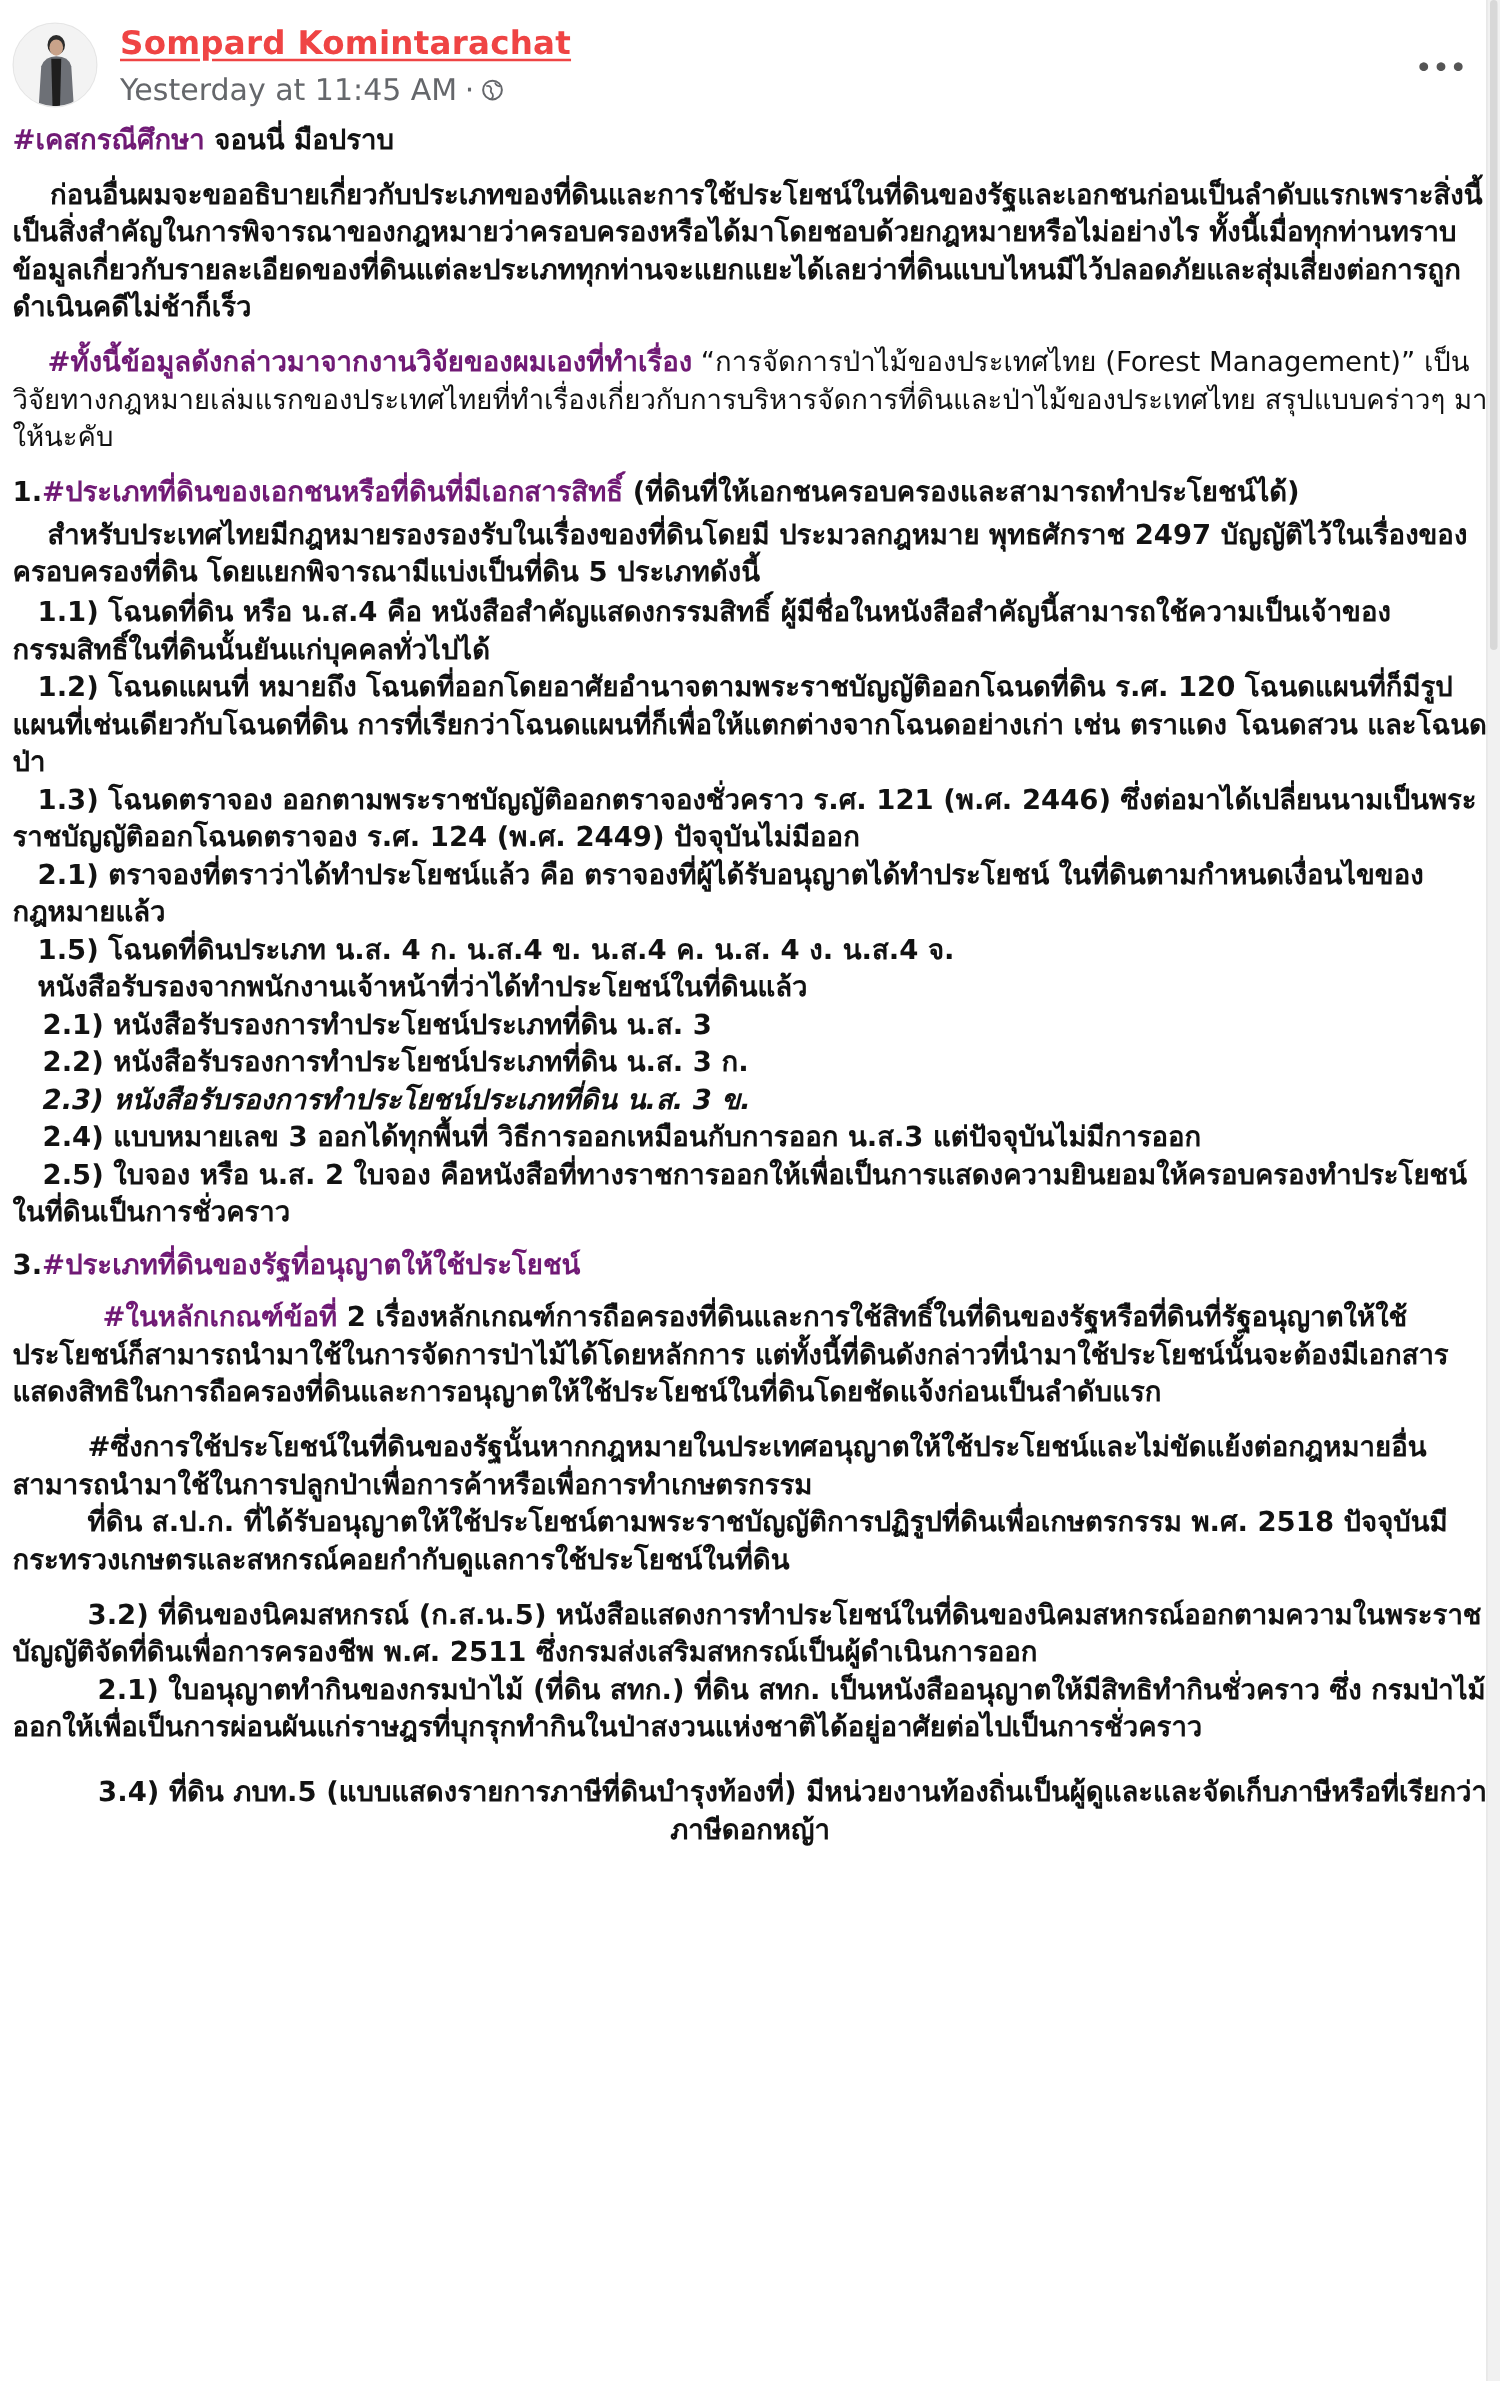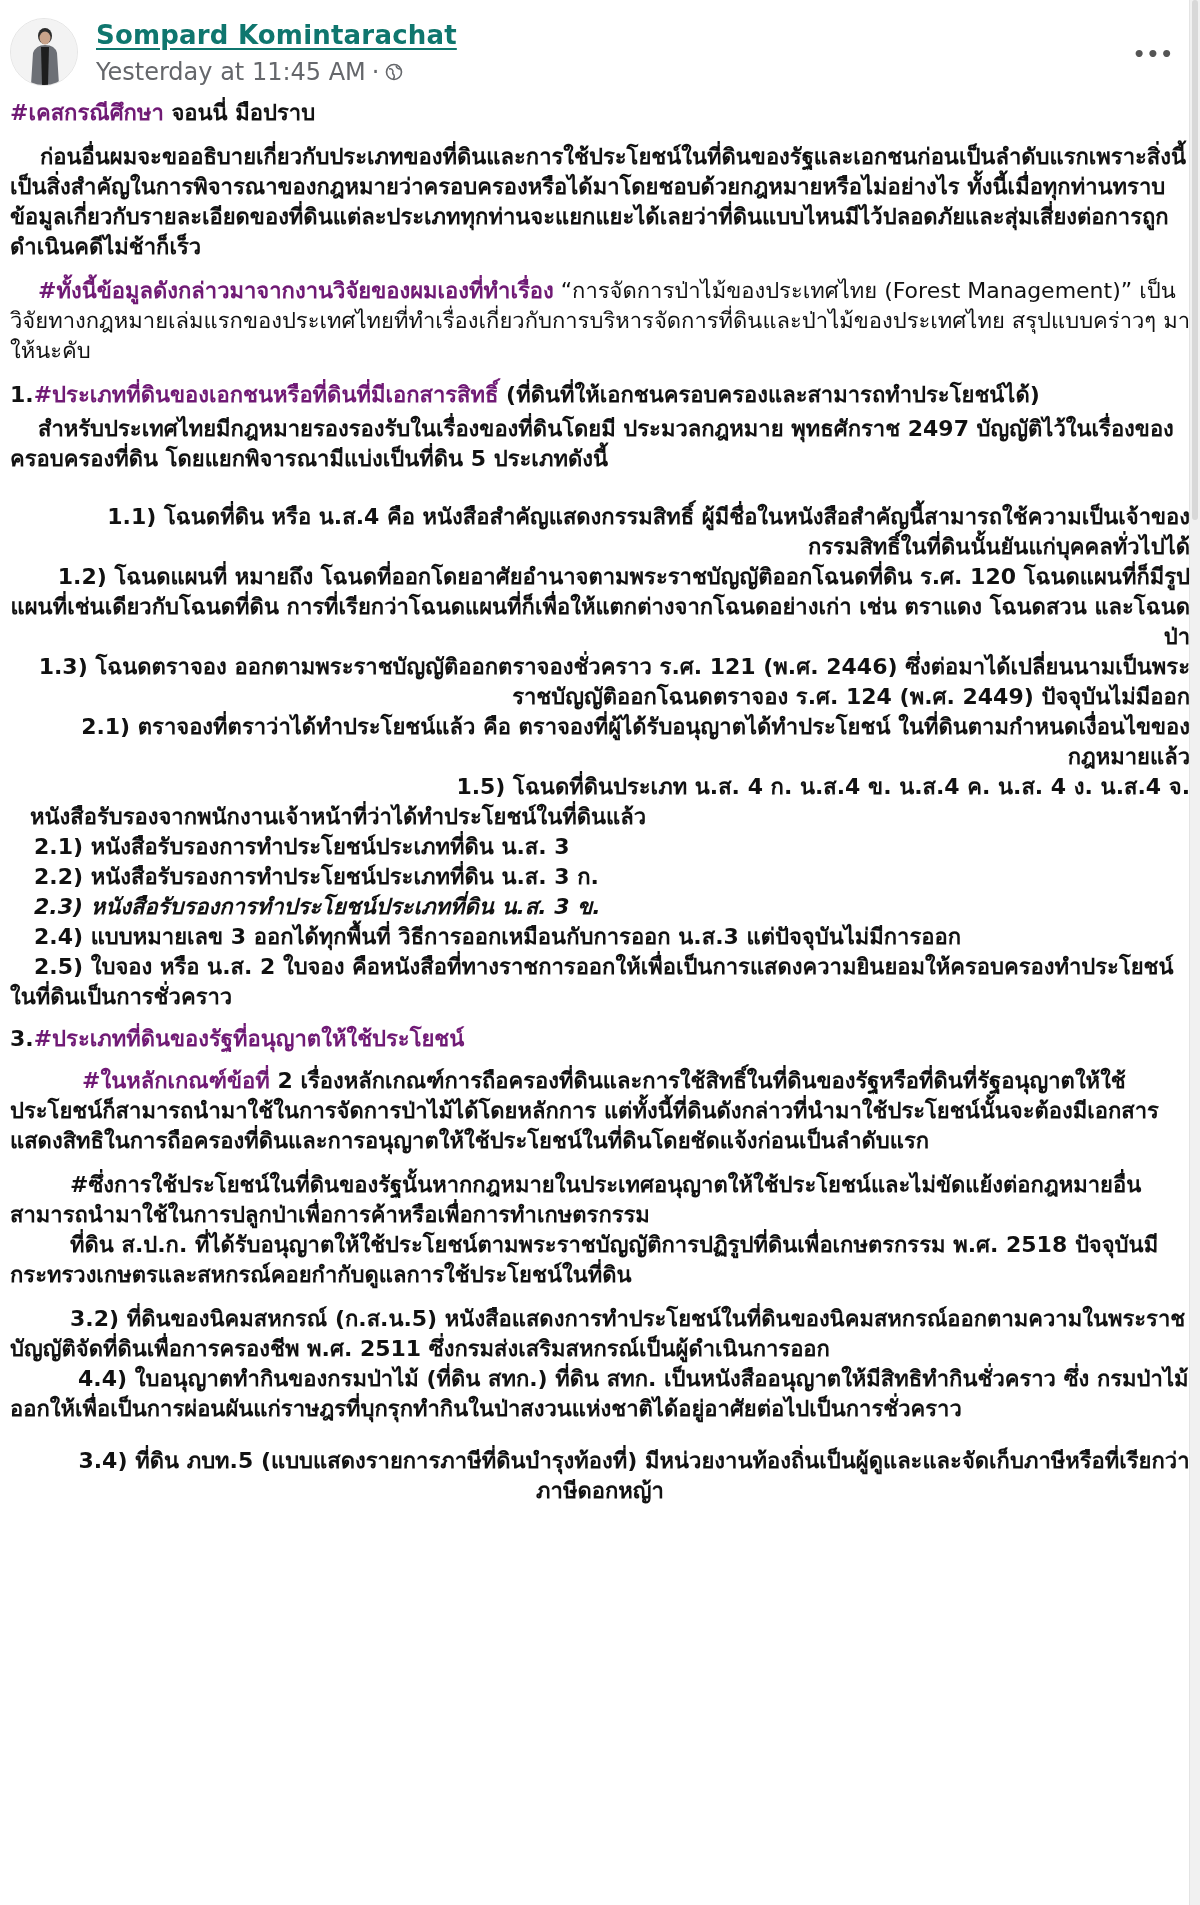--- a/index.html
+++ b/index.html
@@ -5,21 +5,21 @@
   html, body { margin:0; padding:0; background:#ffffff; }
   body { width:1200px; height:1905px; overflow:hidden; position:relative;
          font-family:"DejaVu Sans","Liberation Sans",sans-serif; color:#111; }
   .post { position:absolute; left:0; top:0; width:1190px; height:1905px; background:#fff; }
   .scrollbar { position:absolute; right:0; top:0; width:10px; height:1905px; background:#f1f1f1; border-left:1px solid #e4e4e4; }
   .scroll-thumb { position:absolute; left:2px; top:0; width:6px; height:520px; background:#d8d8d8; border-radius:3px; }
 
   .header { position:absolute; left:8px; top:16px; height:74px; width:1180px; }
   .avatar { position:absolute; left:2px; top:2px; width:66px; height:66px; border-radius:50%;
             background:#f4f4f4; border:1px solid #e6e6e6; overflow:hidden; }
-  .author { position:absolute; left:88px; top:4px; font-size:26px; font-weight:bold; color:#0f766e;
+  .author { position:absolute; left:88px; top:4px; font-size:26px; font-weight:bold; color:#ef4444;
             text-decoration:underline; text-underline-offset:4px; letter-spacing:0.2px; }
   .meta { position:absolute; left:88px; top:42px; font-size:24px; color:#65676b; display:flex; align-items:center; gap:6px; }
   .more { position:absolute; right:14px; top:26px; font-size:20px; color:#555; letter-spacing:1px; font-weight:bold; cursor:pointer; }
 
   .content { position:absolute; left:10px; top:98px; width:1180px; font-size:22px; line-height:30px; color:#121212; }
   .p { margin:0; white-space:normal; }
   .tag { color:#701a75; font-weight:bold; }
   .b { font-weight:bold; }
 </style>
 </head>
@@ -60,21 +60,21 @@
 
     <p class="p b" style="margin-top:14px; text-indent:28px;">
       <span class="tag">#ทั้งนี้ข้อมูลดังกล่าวมาจากงานวิจัยของผมเองที่ทำเรื่อง</span><span style="font-weight:normal;"> “การจัดการป่าไม้ของประเทศไทย (Forest Management)” เป็นวิจัยทางกฎหมายเล่มแรกของประเทศไทยที่ทำเรื่องเกี่ยวกับการบริหารจัดการที่ดินและป่าไม้ของประเทศไทย สรุปแบบคร่าวๆ มาให้นะคับ</span>
     </p>
 
     <p class="p b" style="margin-top:14px;">
       <span>1.</span><span class="tag">#ประเภทที่ดินของเอกชนหรือที่ดินที่มีเอกสารสิทธิ์</span><span> (ที่ดินที่ให้เอกชนครอบครองและสามารถทำประโยชน์ได้)</span>
     </p>
     <p class="p b" style="margin-top:4px; text-indent:28px;">สำหรับประเทศไทยมีกฎหมายรองรองรับในเรื่องของที่ดินโดยมี ประมวลกฎหมาย  พุทธศักราช  2497 บัญญัติไว้ในเรื่องของครอบครองที่ดิน โดยแยกพิจารณามีแบ่งเป็นที่ดิน  5 ประเภทดังนี้</p>
 
-    <div style="margin-top:28px;text-align:right;">
+    <div style="margin-top:2px;">
       <p class="p b" style="text-indent:20px;">1.1)  โฉนดที่ดิน หรือ น.ส.4 คือ หนังสือสำคัญแสดงกรรมสิทธิ์ ผู้มีชื่อในหนังสือสำคัญนี้สามารถใช้ความเป็นเจ้าของกรรมสิทธิ์ในที่ดินนั้นยันแก่บุคคลทั่วไปได้</p>
       <p class="p b" style="text-indent:20px;">1.2) โฉนดแผนที่ หมายถึง โฉนดที่ออกโดยอาศัยอำนาจตามพระราชบัญญัติออกโฉนดที่ดิน ร.ศ. 120 โฉนดแผนที่ก็มีรูปแผนที่เช่นเดียวกับโฉนดที่ดิน การที่เรียกว่าโฉนดแผนที่ก็เพื่อให้แตกต่างจากโฉนดอย่างเก่า เช่น ตราแดง โฉนดสวน และโฉนดป่า</p>
       <p class="p b" style="text-indent:20px;">1.3) โฉนดตราจอง ออกตามพระราชบัญญัติออกตราจองชั่วคราว ร.ศ. 121 (พ.ศ. 2446) ซึ่งต่อมาได้เปลี่ยนนามเป็นพระราชบัญญัติออกโฉนดตราจอง ร.ศ. 124  (พ.ศ. 2449) ปัจจุบันไม่มีออก</p>
       <p class="p b" style="text-indent:20px;">2.1) ตราจองที่ตราว่าได้ทำประโยชน์แล้ว คือ ตราจองที่ผู้ได้รับอนุญาตได้ทำประโยชน์ ในที่ดินตามกำหนดเงื่อนไขของกฎหมายแล้ว</p>
       <p class="p b" style="text-indent:20px;">1.5) โฉนดที่ดินประเภท น.ส. 4 ก. น.ส.4 ข. น.ส.4 ค. น.ส. 4 ง. น.ส.4 จ.</p>
     </div>
 
     <div>
       <p class="p b" style="padding-left:20px;">หนังสือรับรองจากพนักงานเจ้าหน้าที่ว่าได้ทำประโยชน์ในที่ดินแล้ว</p>
       <p class="p b" style="padding-left:24px;">2.1) หนังสือรับรองการทำประโยชน์ประเภทที่ดิน น.ส. 3</p>
@@ -90,20 +90,20 @@
 
     <p class="p b" style="margin-top:12px; text-indent:72px;">
       <span class="tag">#ในหลักเกณฑ์ข้อที่</span><span> 2 เรื่องหลักเกณฑ์การถือครองที่ดินและการใช้สิทธิ์ในที่ดินของรัฐหรือที่ดินที่รัฐอนุญาตให้ใช้ประโยชน์ก็สามารถนำมาใช้ในการจัดการป่าไม้ได้โดยหลักการ  แต่ทั้งนี้ที่ดินดังกล่าวที่นำมาใช้ประโยชน์นั้นจะต้องมีเอกสารแสดงสิทธิในการถือครองที่ดินและการอนุญาตให้ใช้ประโยชน์ในที่ดินโดยชัดแจ้งก่อนเป็นลำดับแรก</span>
     </p>
 
     <p class="p b" style="margin-top:14px; text-indent:60px;">#ซึ่งการใช้ประโยชน์ในที่ดินของรัฐนั้นหากกฎหมายในประเทศอนุญาตให้ใช้ประโยชน์และไม่ขัดแย้งต่อกฎหมายอื่นสามารถนำมาใช้ในการปลูกป่าเพื่อการค้าหรือเพื่อการทำเกษตรกรรม</p>
 
     <p class="p b" style="text-indent:60px;"> ที่ดิน ส.ป.ก. ที่ได้รับอนุญาตให้ใช้ประโยชน์ตามพระราชบัญญัติการปฏิรูปที่ดินเพื่อเกษตรกรรม พ.ศ. 2518 ปัจจุบันมีกระทรวงเกษตรและสหกรณ์คอยกำกับดูแลการใช้ประโยชน์ในที่ดิน</p>
 
     <p class="p b" style="margin-top:14px; text-indent:60px;">3.2) ที่ดินของนิคมสหกรณ์ (ก.ส.น.5) หนังสือแสดงการทำประโยชน์ในที่ดินของนิคมสหกรณ์ออกตามความในพระราชบัญญัติจัดที่ดินเพื่อการครองชีพ พ.ศ. 2511 ซึ่งกรมส่งเสริมสหกรณ์เป็นผู้ดำเนินการออก</p>
-    <p class="p b" style="text-indent:68px;">4.4) ใบอนุญาตทำกินของกรมป่าไม้ (ที่ดิน สทก.) ที่ดิน สทก. เป็นหนังสืออนุญาตให้มีสิทธิทำกินชั่วคราว ซึ่ง กรมป่าไม้ออกให้เพื่อเป็นการผ่อนผันแก่ราษฎรที่บุกรุกทำกินในป่าสงวนแห่งชาติได้อยู่อาศัยต่อไปเป็นการชั่วคราว</p>
+    <p class="p b" style="text-indent:68px;">2.1) ใบอนุญาตทำกินของกรมป่าไม้ (ที่ดิน สทก.) ที่ดิน สทก. เป็นหนังสืออนุญาตให้มีสิทธิทำกินชั่วคราว ซึ่ง กรมป่าไม้ออกให้เพื่อเป็นการผ่อนผันแก่ราษฎรที่บุกรุกทำกินในป่าสงวนแห่งชาติได้อยู่อาศัยต่อไปเป็นการชั่วคราว</p>
     <p class="p b" style="margin-top:22px; text-indent:68px;text-align:center;">3.4) ที่ดิน ภบท.5 (แบบแสดงรายการภาษีที่ดินบำรุงท้องที่) มีหน่วยงานท้องถิ่นเป็นผู้ดูและและจัดเก็บภาษีหรือที่เรียกว่าภาษีดอกหญ้า</p>
   </div>
 </div>
 
 <div class="scrollbar">
   <div class="scroll-thumb"></div>
 </div>
 
 </body></html>

